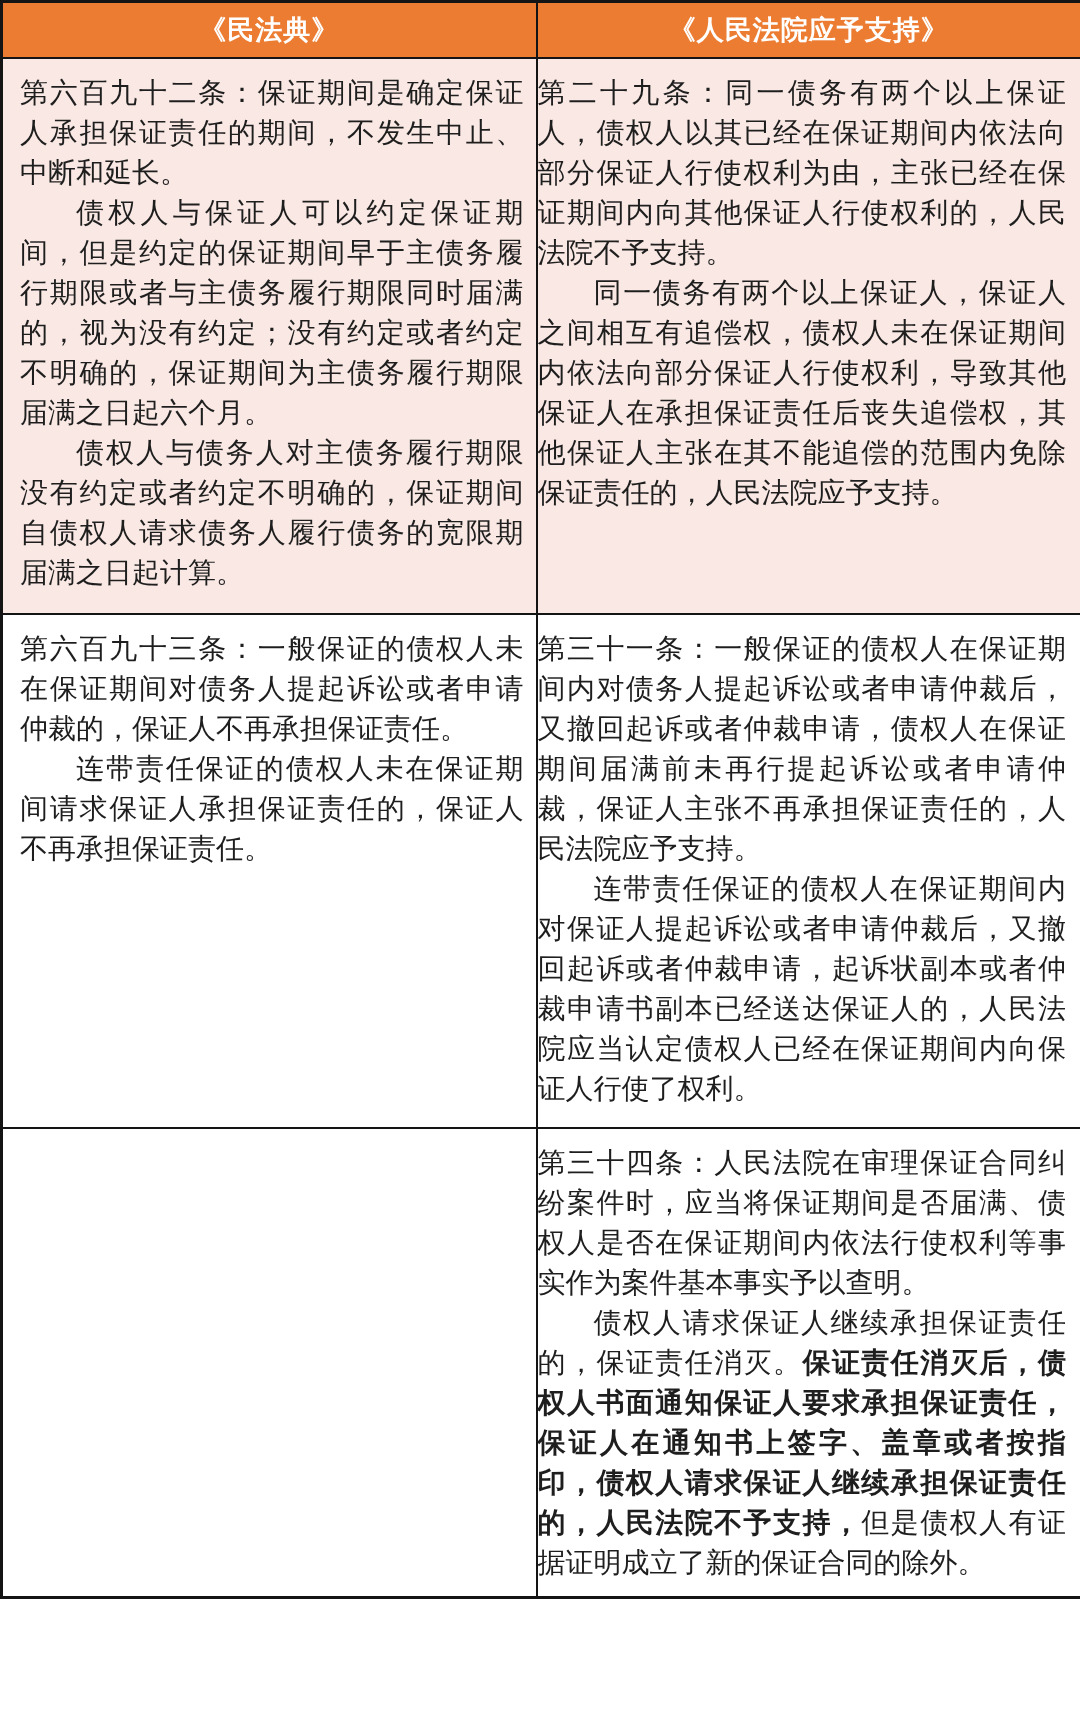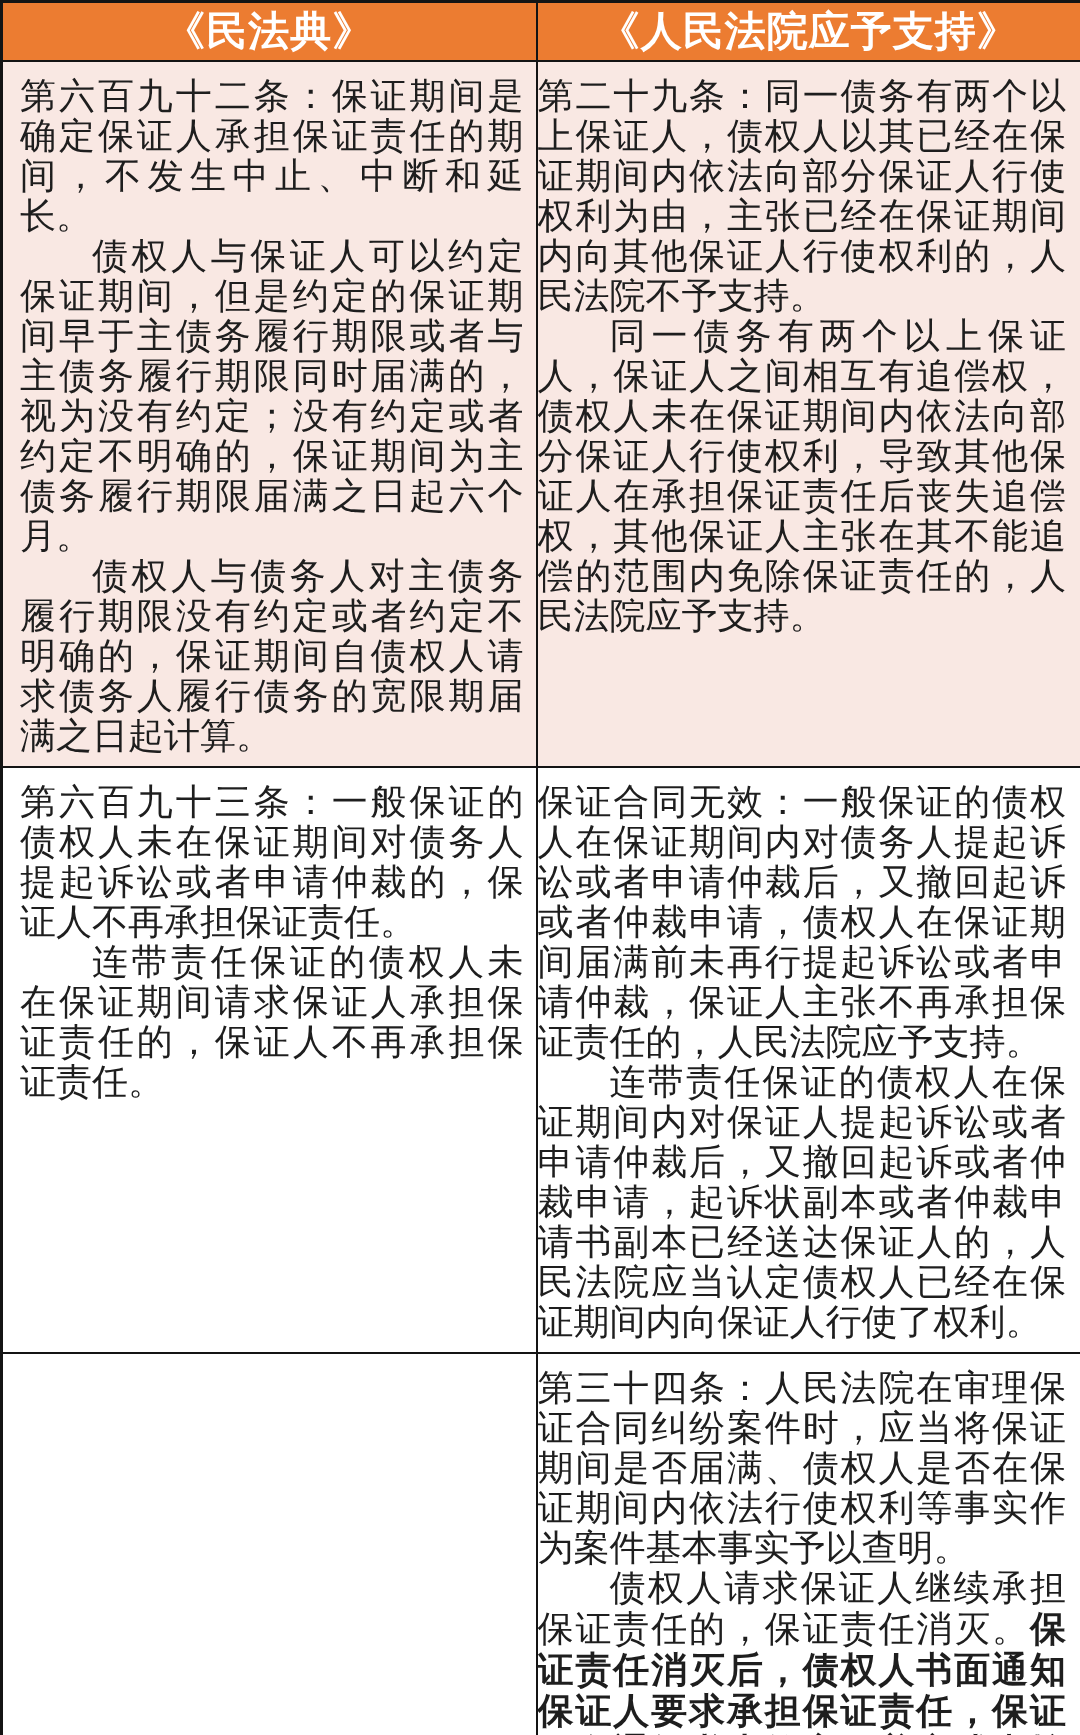--- a/index.html
+++ b/index.html
@@ -26,30 +26,30 @@
   table.cmp {
     border-width: 3px;
   }
   col.left-col  { width: 535px; }
   col.right-col { width: 545px; }
 
   th.hdr {
     height: 52px;
     background: var(--hdr-bg, #EC7C31);
     color: var(--hdr-fg, #ffffff);
-    font-size: 41px;
+    font-size: 27px;
     font-weight: bold;
     text-align: center;
     vertical-align: middle;
     letter-spacing: 1px;
   }
   td.cell {
     vertical-align: top;
     padding: 14px 12px 10px 17px;
-    font-size: 36px;
+    font-size: 28px;
     line-height: 40px;
     color: #1e1e1e;
     text-align: justify;
   }
   td.cell-right {
     padding-left: 0;
     padding-right: 14px;
   }
   tr.shaded td { background: var(--shade-bg, #F9E8E3); }
   tr.plain  td { background: #ffffff; }
@@ -92,21 +92,21 @@
             <p class="para"><span class="seg">第二十九条：同一债务有两个以上保证人，债权人以其已经在保证期间内依法向部分保证人行使权利为由，主张已经在保证期间内向其他保证人行使权利的，人民法院不予支持。</span></p>
             <p class="para indent"><span class="seg">同一债务有两个以上保证人，保证人之间相互有追偿权，债权人未在保证期间内依法向部分保证人行使权利，导致其他保证人在承担保证责任后丧失追偿权，其他保证人主张在其不能追偿的范围内免除保证责任的，人民法院应予支持。</span></p>
           </td>
       </tr>
       <tr class="plain r2">
         <td class="cell cell-left">
             <p class="para"><span class="seg">第六百九十三条：一般保证的债权人未在保证期间对债务人提起诉讼或者申请仲裁的，保证人不再承担保证责任。</span></p>
             <p class="para indent"><span class="seg">连带责任保证的债权人未在保证期间请求保证人承担保证责任的，保证人不再承担保证责任。</span></p>
           </td>
         <td class="cell cell-right">
-            <p class="para"><span class="seg">保证合同无效：一般保证的债权人在保证期间内对债务人提起诉讼或者申请仲裁后，又撤回起诉或者仲裁申请，债权人在保证期间届满前未再行提起诉讼或者申请仲裁，保证人主张不再承担保证责任的，人民法院应予支持。</span></p>
+            <p class="para"><span class="seg">第三十一条：一般保证的债权人在保证期间内对债务人提起诉讼或者申请仲裁后，又撤回起诉或者仲裁申请，债权人在保证期间届满前未再行提起诉讼或者申请仲裁，保证人主张不再承担保证责任的，人民法院应予支持。</span></p>
             <p class="para indent"><span class="seg">连带责任保证的债权人在保证期间内对保证人提起诉讼或者申请仲裁后，又撤回起诉或者仲裁申请，起诉状副本或者仲裁申请书副本已经送达保证人的，人民法院应当认定债权人已经在保证期间内向保证人行使了权利。</span></p>
           </td>
       </tr>
       <tr class="plain r4">
         <td class="cell cell-left"></td>
         <td class="cell cell-right">
             <p class="para"><span class="seg">第三十四条：人民法院在审理保证合同纠纷案件时，应当将保证期间是否届满、债权人是否在保证期间内依法行使权利等事实作为案件基本事实予以查明。</span></p>
             <p class="para indent"><span class="seg">债权人请求保证人继续承担保证责任的，保证责任消灭。</span><span class="seg-bold">保证责任消灭后，债权人书面通知保证人要求承担保证责任，保证人在通知书上签字、盖章或者按指印，债权人请求保证人继续承担保证责任的，人民法院不予支持，</span><span class="seg">但是债权人有证据证明成立了新的保证合同的除外。</span></p>
           </td>
       </tr>

